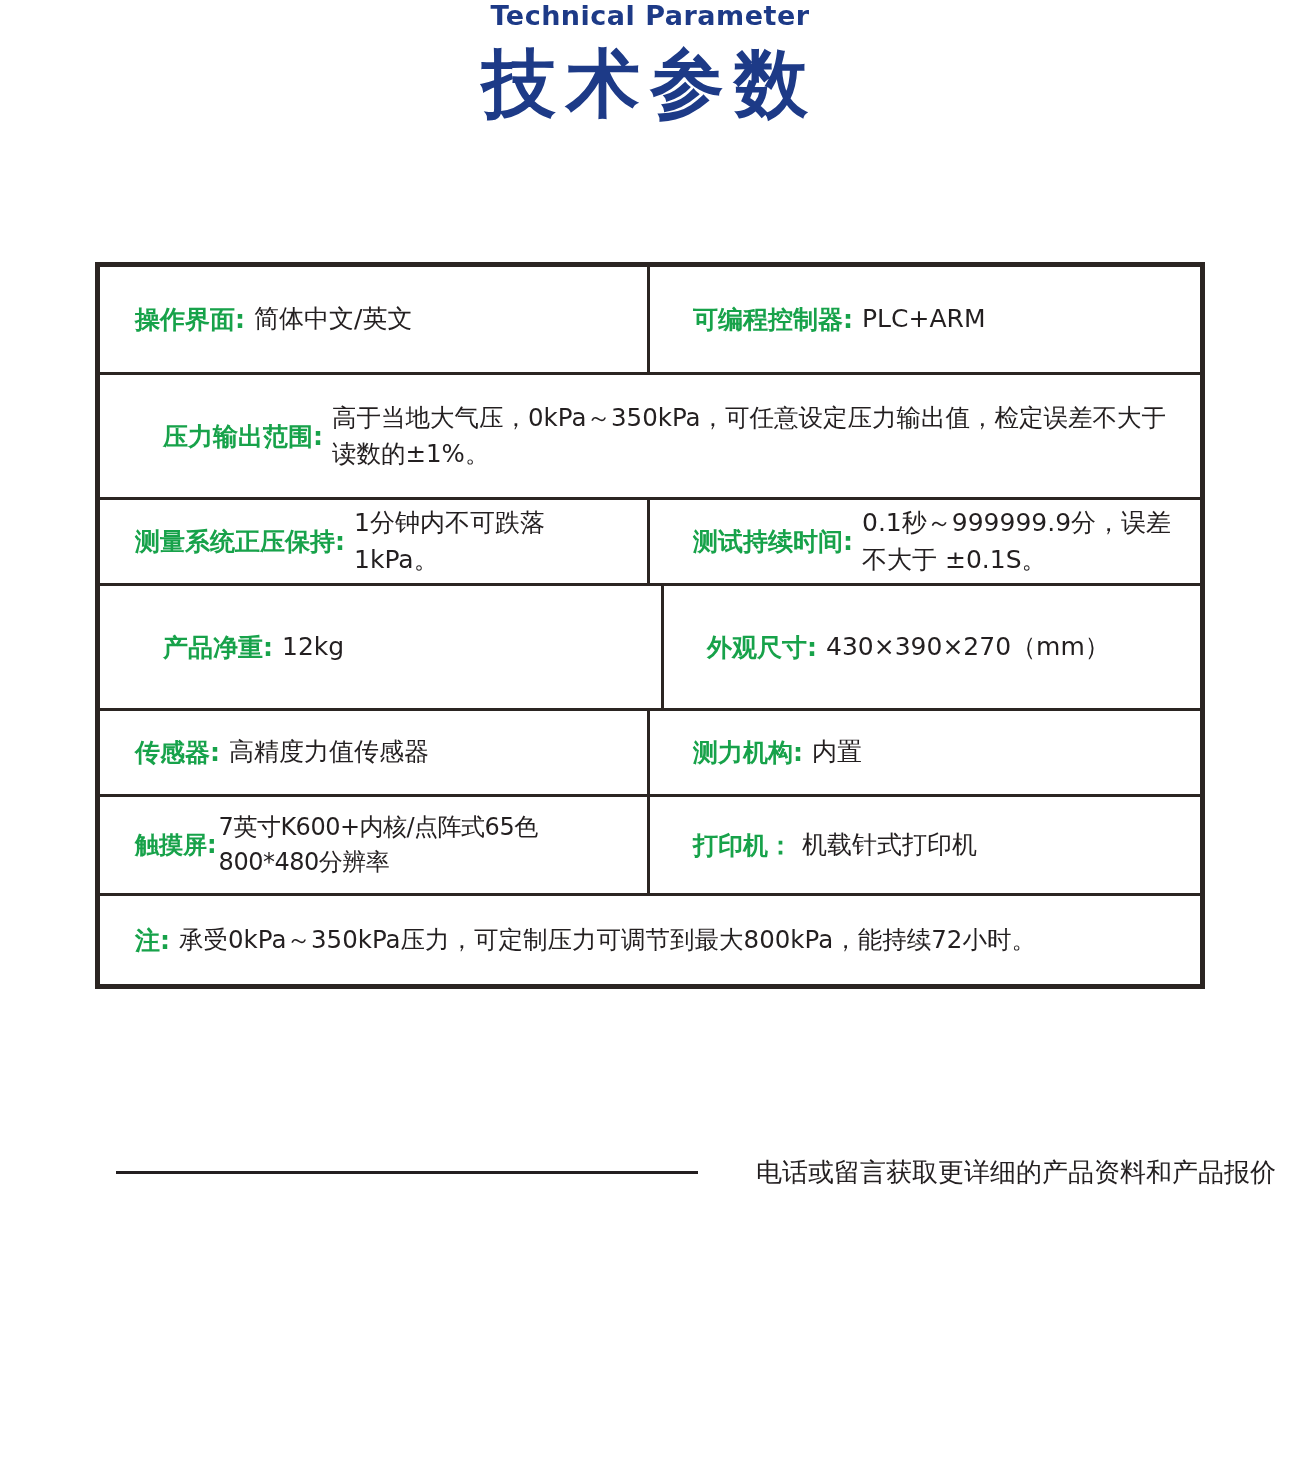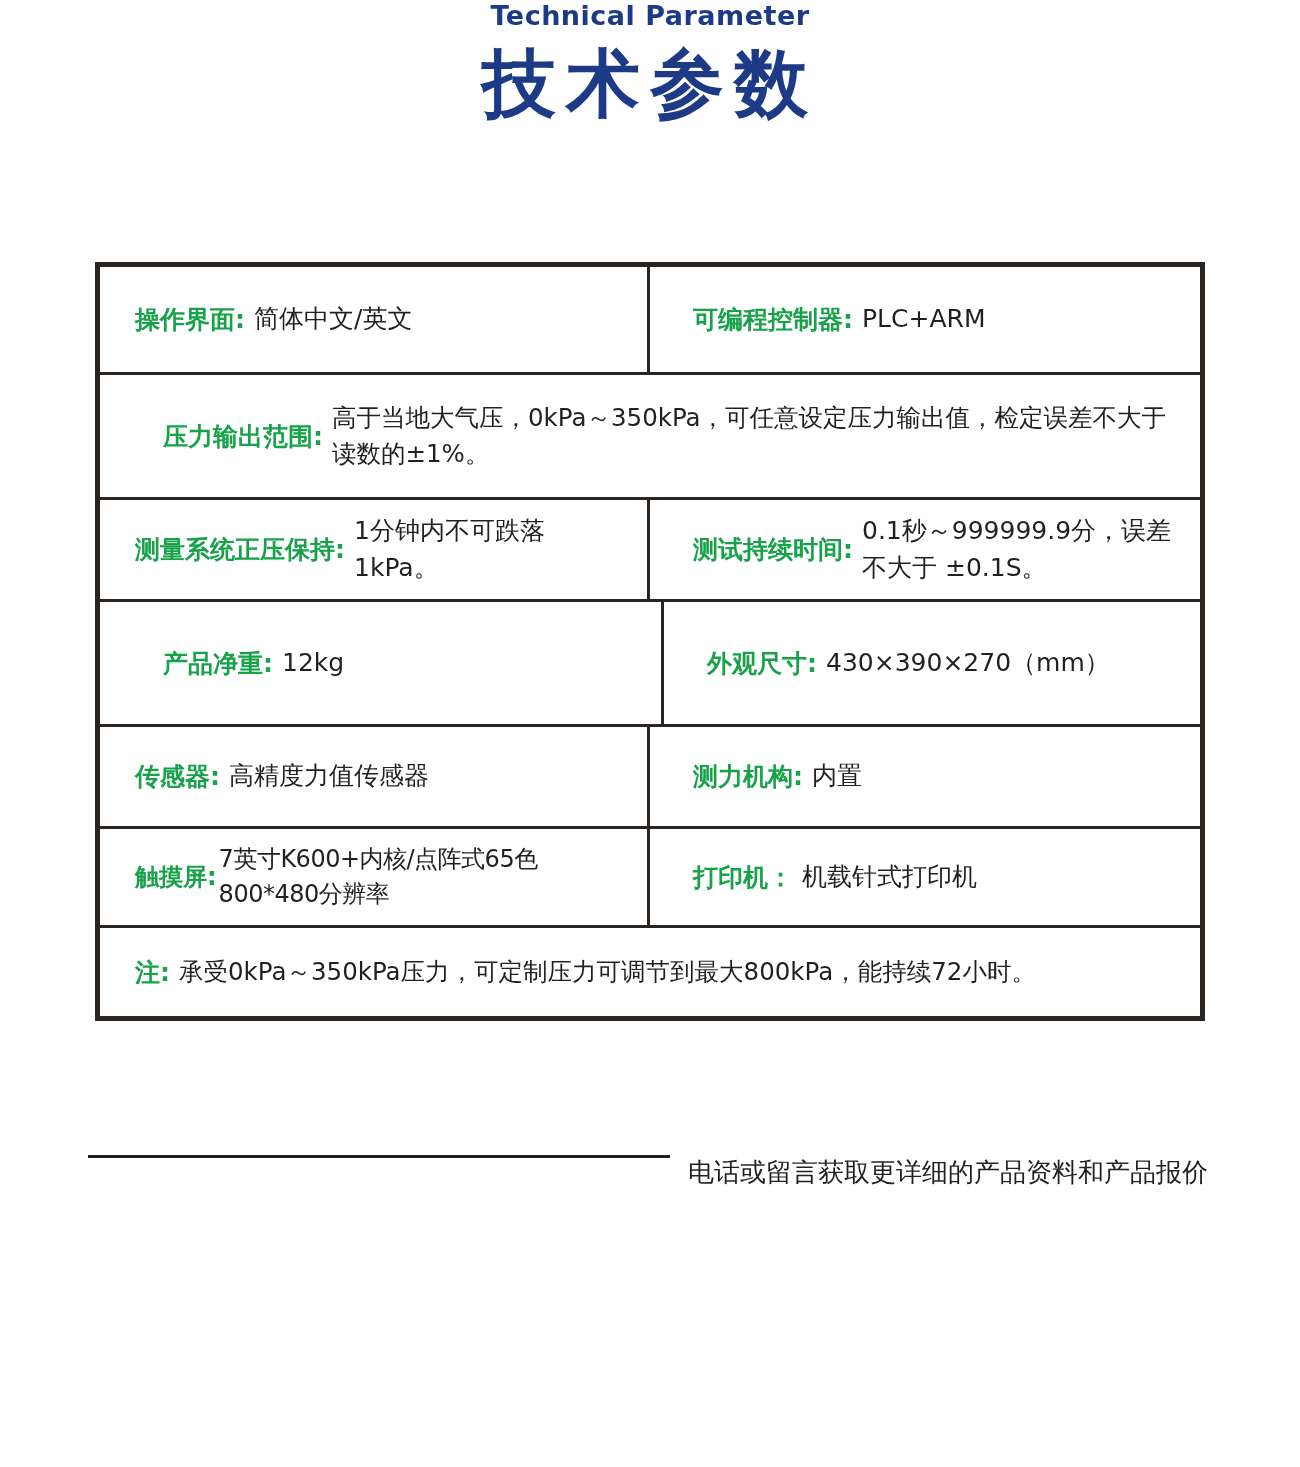--- a/index.html
+++ b/index.html
@@ -49,21 +49,21 @@
     padding: 0 18px 0 20px;
     min-width: 0;
   }
   .row.double .cell { width: 50%; }
   .row.double .cell:first-child { border-right: 3px solid #2b2522; }
   .row.double .cell:last-child { padding-left: 28px; }
   .row.full .cell { width: 100%; }
 
   .h-108 { height: 108px; }
   .h-107 { height: 125px; padding-left: 28px; }
-  .h-102 { height: 102px; }
+  .h-102 { height: 86px; }
   .h-99  { height: 99px; }
   .h-88  { height: 88px; }
 
   .label {
     color: #17a24a;
     font-weight: 700;
     font-size: 25px;
     white-space: nowrap;
     margin-right: 9px;
     flex: none;
@@ -75,24 +75,26 @@
     line-height: 1.45;
     color: #231f20;
   }
   .cell.tight .label { margin-right: 2px; font-size: 24px; }
   .cell.tight .value { font-size: 24px; letter-spacing: -0.5px; }
   .row.full .value { font-size: 24.5px; }
 
   
   .footer {
     position: absolute;
-    left: 88px;
+    left: 116px;
     top: 1155px;
     width: 1110px;
     display: flex;
+    align-items: center;
+    gap: 40px;
   }
   .footer-line {
     width: 582px;
     height: 0;
     border-top: 3px solid #231f20;
     flex: none;
     margin-right: 18px;
   }
   .footer-text {
     font-size: 26px;

